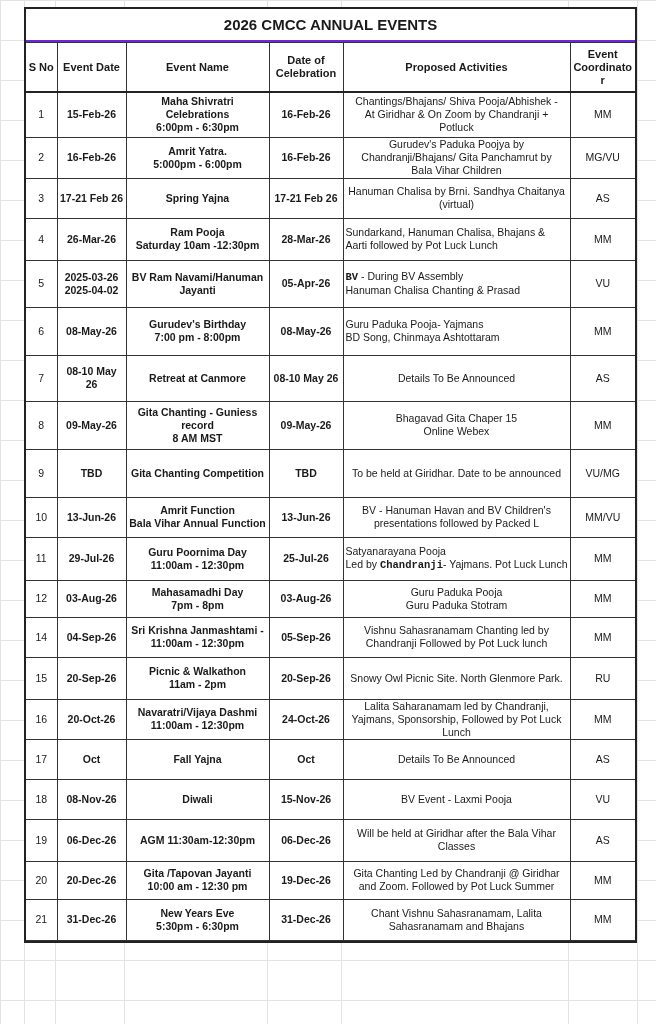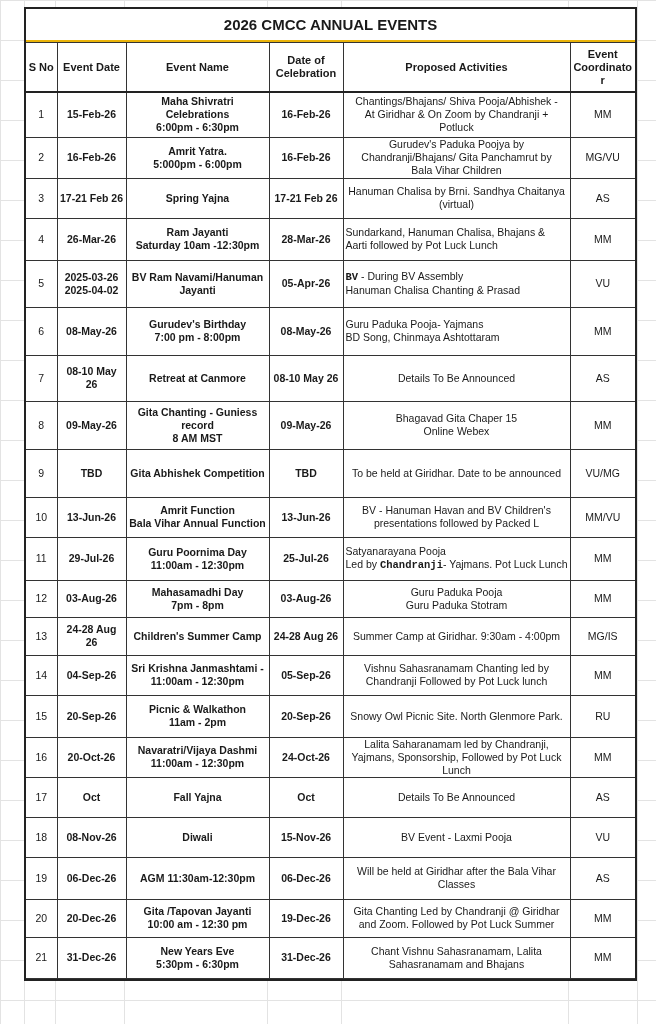--- a/index.html
+++ b/index.html
@@ -18,21 +18,21 @@
     background-size: 100% 100%, 100% 40px;
   }
   .vline { position:absolute; top:0; bottom:0; width:1px; background:#e3e3e3; }
 
   .sheet {
     position:absolute; left:24px; top:7px; width:613px;
     border:2px solid #222; background:#fff;
     box-sizing:border-box;
   }
   .title, .subtitle {
-    text-align:center; font-weight:bold; border-bottom:2px solid #eab308;
+    text-align:center; font-weight:bold; border-bottom:2px solid #6d28d9;
     display:flex; align-items:center; justify-content:center;
   }
   .title { height:31px; font-size:15px; }
   .subtitle { height:30px; font-size:13.5px; }
   table { border-collapse:collapse; width:100%; table-layout:fixed; }
   th, td {
     border:1px solid #333; font-size:10.5px; line-height:13px;
     text-align:center; vertical-align:middle; padding:0 2px;
     overflow:hidden;
   }
@@ -134,21 +134,21 @@
             <span class="line">(virtual)</span>
           </td>
           <td>AS</td>
         </tr>
         <tr style="height: 42px;">
           <td class="sno">4</td>
           <td class="b">
             <span class="line">26-Mar-26</span>
           </td>
           <td class="b">
-            <span class="line">Ram Jayanti</span>
+            <span class="line">Ram Pooja</span>
             <span class="line">Saturday 10am -12:30pm</span>
           </td>
           <td class="b">28-Mar-26</td>
           <td class="left">
             <span class="line">Sundarkand, Hanuman Chalisa, Bhajans &amp;</span>
             <span class="line">Aarti followed by Pot Luck Lunch</span>
           </td>
           <td>MM</td>
         </tr>
         <tr style="height: 47px;">
@@ -214,21 +214,21 @@
             <span class="line">Online Webex</span>
           </td>
           <td>MM</td>
         </tr>
         <tr style="height: 48px;">
           <td class="sno">9</td>
           <td class="b">
             <span class="line">TBD</span>
           </td>
           <td class="b">
-            <span class="line">Gita Abhishek Competition</span>
+            <span class="line">Gita Chanting Competition</span>
           </td>
           <td class="b">TBD</td>
           <td>
             <span class="line">To be held at Giridhar. Date to be announced</span>
           </td>
           <td>VU/MG</td>
         </tr>
         <tr style="height: 40px;">
           <td class="sno">10</td>
           <td class="b">
@@ -269,34 +269,20 @@
           <td class="b">
             <span class="line">Mahasamadhi Day</span>
             <span class="line">7pm - 8pm</span>
           </td>
           <td class="b">03-Aug-26</td>
           <td>
             <span class="line">Guru Paduka Pooja</span>
             <span class="line">Guru Paduka Stotram</span>
           </td>
           <td>MM</td>
-        </tr>
-        <tr style="height: 38px;">
-          <td class="sno">13</td>
-          <td class="b">
-            <span class="line">24-28 Aug 26</span>
-          </td>
-          <td class="b">
-            <span class="line">Children's Summer Camp</span>
-          </td>
-          <td class="b">24-28 Aug 26</td>
-          <td>
-            <span class="line">Summer Camp at Giridhar. 9:30am - 4:00pm</span>
-          </td>
-          <td>MG/IS</td>
         </tr>
         <tr style="height: 40px;">
           <td class="sno">14</td>
           <td class="b">
             <span class="line">04-Sep-26</span>
           </td>
           <td class="b">
             <span class="line">Sri Krishna Janmashtami -</span>
             <span class="line">11:00am - 12:30pm</span>
           </td>

